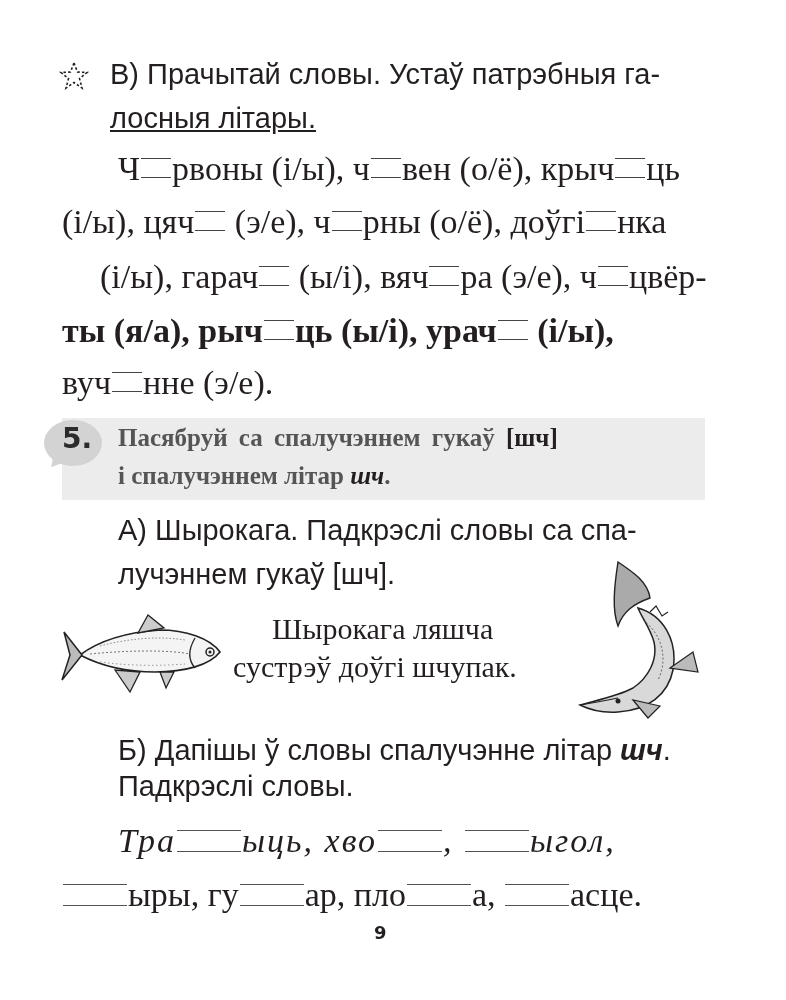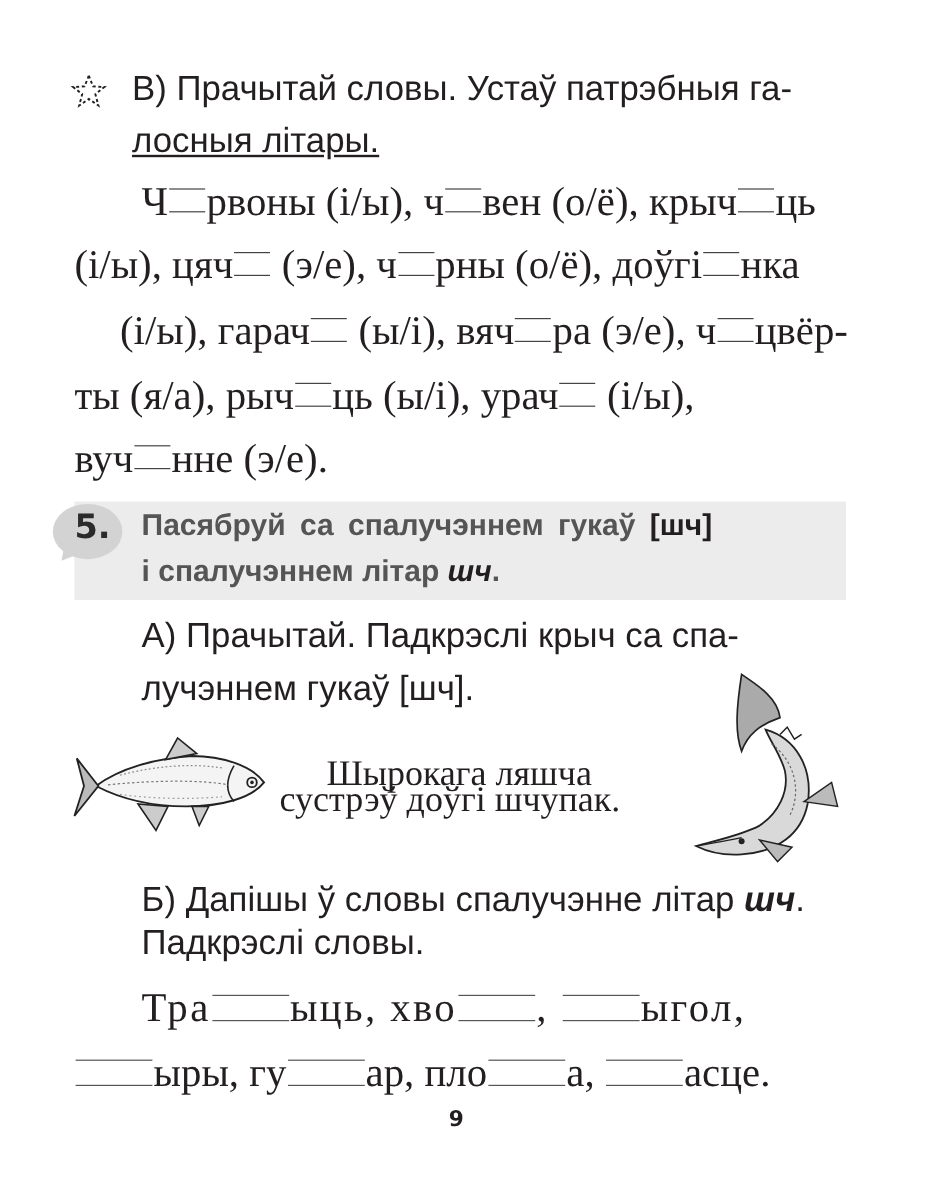--- a/index.html
+++ b/index.html
@@ -8,21 +8,21 @@
   .instr-line { position: absolute; white-space: nowrap; font-family: "Liberation Sans", sans-serif; font-size: 29px; transform-origin: left top; }
 
   .exline { position: absolute; white-space: nowrap; font-family: "Liberation Serif", serif; font-size: 34px; }
   .blank { display: inline-block; width: 30px; height: 18px; border-top: 1.5px solid #444; border-bottom: 1.5px solid #444; vertical-align: 2px; margin: 0 1px; }
   .blank-long { display: inline-block; width: 64px; height: 20px; border-top: 1.5px solid #555; border-bottom: 1.5px solid #555; vertical-align: 0px; margin: 0 1px; }
 
   .task-box { position: absolute; left: 62px; top: 418px; width: 643px; height: 82px; background: #ececec; }
   .bubble { position: absolute; left: 44px; top: 420px; width: 58px; height: 46px; background: #d3d3d3; border-radius: 50%; }
   .bubble-tail { position: absolute; left: 48px; top: 452px; width: 0; height: 0; border-left: 8px solid transparent; border-right: 12px solid transparent; border-top: 18px solid #d3d3d3; transform: rotate(35deg); }
   .task-num { position: absolute; left: 62px; top: 422px; font-family: "DejaVu Sans", sans-serif; font-weight: bold; font-size: 28px; color: #2b2b2b; }
-  .task-title { position: absolute; white-space: nowrap; font-family: Liberation Sans, sans-serif; font-weight: bold; font-size: 25px; color: #555555; }
+  .task-title { position: absolute; white-space: nowrap; font-family: Liberation Serif, serif; font-weight: bold; font-size: 25px; color: #555555; }
   .task-title b { color: #231f20; }
   .task-title i { color: #231f20; font-weight: bold; }
 
   .poem { position: absolute; white-space: nowrap; font-family: "Liberation Serif", serif; font-size: 30px; text-align: center; }
 
   .page-num { position: absolute; left: 374px; top: 922px; font-family: "DejaVu Sans", sans-serif; font-weight: bold; font-size: 18px; }
 </style>
 </head>
 <body>
 
@@ -30,69 +30,69 @@
   <polygon points="16,3 19.5,12 29,12.5 21.5,18.5 24,28 16,22.5 8,28 10.5,18.5 3,12.5 12.5,12" fill="none" stroke="#231f20" stroke-width="1.6" stroke-dasharray="2.5,2.2"></polygon>
 </svg>
 
 <div class="instr-line" style="left:110px;top:58px;">В) Прачытай словы. Устаў патрэбныя га-</div>
 <div class="instr-line" style="left:110px;top:102px;text-decoration:underline;">лосныя літары.</div>
 
 <div id="v-ex">
     <div class="exline" style="left: 118px; top: 150px;"><span>Ч</span><span class="blank"></span><span>рвоны (і/ы), ч</span><span class="blank"></span><span>вен (о/ё), крыч</span><span class="blank"></span><span>ць</span></div>
     <div class="exline" style="left: 62px; top: 203px;"><span>(і/ы), цяч</span><span class="blank"></span><span> (э/е), ч</span><span class="blank"></span><span>рны (о/ё), доўгі</span><span class="blank"></span><span>нка</span></div>
     <div class="exline" style="left: 64px; top: 258px; margin-left: 36px;"><span>(і/ы), гарач</span><span class="blank"></span><span> (ы/і), вяч</span><span class="blank"></span><span>ра (э/е), ч</span><span class="blank"></span><span>цвёр-</span></div>
-    <div class="exline" style="left: 62px; top: 312px;"><span>ты  (я/а),  рыч</span><span class="blank"></span><span>ць  (ы/і),  урач</span><span class="blank"></span><span>  (і/ы),</span></div>
+    <div class="exline" style="left: 62px; top: 312px; font-weight: bold;"><span>ты  (я/а),  рыч</span><span class="blank"></span><span>ць  (ы/і),  урач</span><span class="blank"></span><span>  (і/ы),</span></div>
     <div class="exline" style="left: 62px; top: 364px;"><span>вуч</span><span class="blank"></span><span>нне (э/е).</span></div>
   </div>
 
 <div class="task-box"></div>
 <div class="bubble"></div>
 <div class="bubble-tail"></div>
 <div class="task-num">5.</div>
 <div class="task-title" style="left:118px;top:424px;word-spacing:5px;">
   <span>Пасябруй са спалучэннем гукаў </span><b>[шч]</b>
 </div>
 <div class="task-title" style="left:118px;top:462px;text-align:center;">
   <span>і спалучэннем літар </span><i>шч</i><span>.</span>
 </div>
 
-<div class="instr-line" style="left:118px;top:514px;">А) Прачытай. Падкрэслі крыч са спа-</div>
+<div class="instr-line" style="left:118px;top:514px;">А) Шырокага. Падкрэслі словы са спа-</div>
 <div class="instr-line" style="left:118px;top:558px;">лучэннем гукаў [шч].</div>
 
 <svg class="abs" style="left:60px;top:610px;" width="165" height="85" viewBox="0 0 165 85">
   <path d="M20,45 C40,30 70,22 100,20 C125,20 150,28 160,42 C150,55 125,62 95,62 C70,62 45,58 20,45 Z" fill="#f4f4f4" stroke="#222" stroke-width="1.6"></path>
   <path d="M22,45 L4,22 L10,45 L2,70 Z" fill="#bbb" stroke="#222" stroke-width="1.5"></path>
   <path d="M78,23 L88,5 L104,18 Z" fill="#ccc" stroke="#222" stroke-width="1.3"></path>
   <path d="M55,60 L70,82 L80,62 Z" fill="#ccc" stroke="#222" stroke-width="1.3"></path>
   <path d="M100,62 L106,78 L114,62 Z" fill="#ccc" stroke="#222" stroke-width="1.3"></path>
   <path d="M135,28 C128,40 128,50 135,58" fill="none" stroke="#222" stroke-width="1.3"></path>
   <circle cx="150" cy="42" r="4" fill="none" stroke="#222" stroke-width="1.5"></circle>
   <circle cx="150" cy="42" r="1.5" fill="#222"></circle>
   <path d="M30,44 C70,40 110,40 130,44" fill="none" stroke="#777" stroke-width="1" stroke-dasharray="2,2"></path>
   <path d="M40,36 C70,28 100,26 125,30" fill="none" stroke="#888" stroke-width="1" stroke-dasharray="1.5,2"></path>
   <path d="M40,52 C70,56 100,56 125,54" fill="none" stroke="#999" stroke-width="1" stroke-dasharray="1.5,2.5"></path>
 </svg>
 
-<div class="poem" style="left:272px;top:628px;font-family:Liberation Serif, serif;">Шырокага ляшча</div>
+<div class="poem" style="left:272px;top:612px;font-family:Liberation Serif, serif;">Шырокага ляшча</div>
 <div class="poem" style="left:233px;top:650px;text-align:center;">сустрэў доўгі шчупак.</div>
 
 <svg class="abs" style="left:578px;top:560px;" width="135" height="160" viewBox="0 0 135 160">
   <path d="M40,2 C55,12 70,22 72,38 C55,44 45,52 40,66 C34,50 36,28 40,2 Z" fill="#aaa" stroke="#222" stroke-width="1.4"></path>
   <path d="M60,48 C85,55 100,80 95,110 C90,135 70,150 40,152 C25,153 12,150 2,145 C20,140 40,136 55,128 C70,118 80,100 76,82 C72,68 64,58 60,48 Z" fill="#d9d9d9" stroke="#222" stroke-width="1.5"></path>
   <path d="M2,145 C15,143 30,140 40,138" fill="none" stroke="#222" stroke-width="1.2"></path>
   <circle cx="40" cy="141" r="2.5" fill="#222"></circle>
   <path d="M92,108 L115,92 L120,112 Z" fill="#bbb" stroke="#222" stroke-width="1.2"></path>
   <path d="M55,140 L70,158 L82,146 Z" fill="#bbb" stroke="#222" stroke-width="1.2"></path>
   <path d="M65,60 C85,75 90,100 80,120" fill="none" stroke="#666" stroke-width="1" stroke-dasharray="2,2"></path>
   <path d="M72,52 L78,46 L84,56 L90,52" fill="none" stroke="#222" stroke-width="1.2"></path>
 </svg>
 
 <div class="instr-line" style="left:118px;top:734px;">
   <span>Б) Дапішы ў словы спалучэнне літар </span><b><i>шч</i></b><span>.</span>
 </div>
 <div class="instr-line" style="left:118px;top:770px;">Падкрэслі словы.</div>
 
 <div id="b-ex">
-    <div class="exline" style="left: 118px; top: 822px; letter-spacing: 2px;"><span>Тра</span><span class="blank-long"></span><span>ыць,  хво</span><span class="blank-long"></span><span>,  </span><span class="blank-long"></span><span>ыгол,</span></div>
+    <div class="exline" style="left: 118px; top: 822px; letter-spacing: 2px; font-style: italic;"><span>Тра</span><span class="blank-long"></span><span>ыць,  хво</span><span class="blank-long"></span><span>,  </span><span class="blank-long"></span><span>ыгол,</span></div>
     <div class="exline" style="left: 62px; top: 876px;"><span class="blank-long"></span><span>ыры, гу</span><span class="blank-long"></span><span>ар, пло</span><span class="blank-long"></span><span>а, </span><span class="blank-long"></span><span>асце.</span></div>
   </div>
 
 <div class="page-num">9</div>
 
 </body></html>

